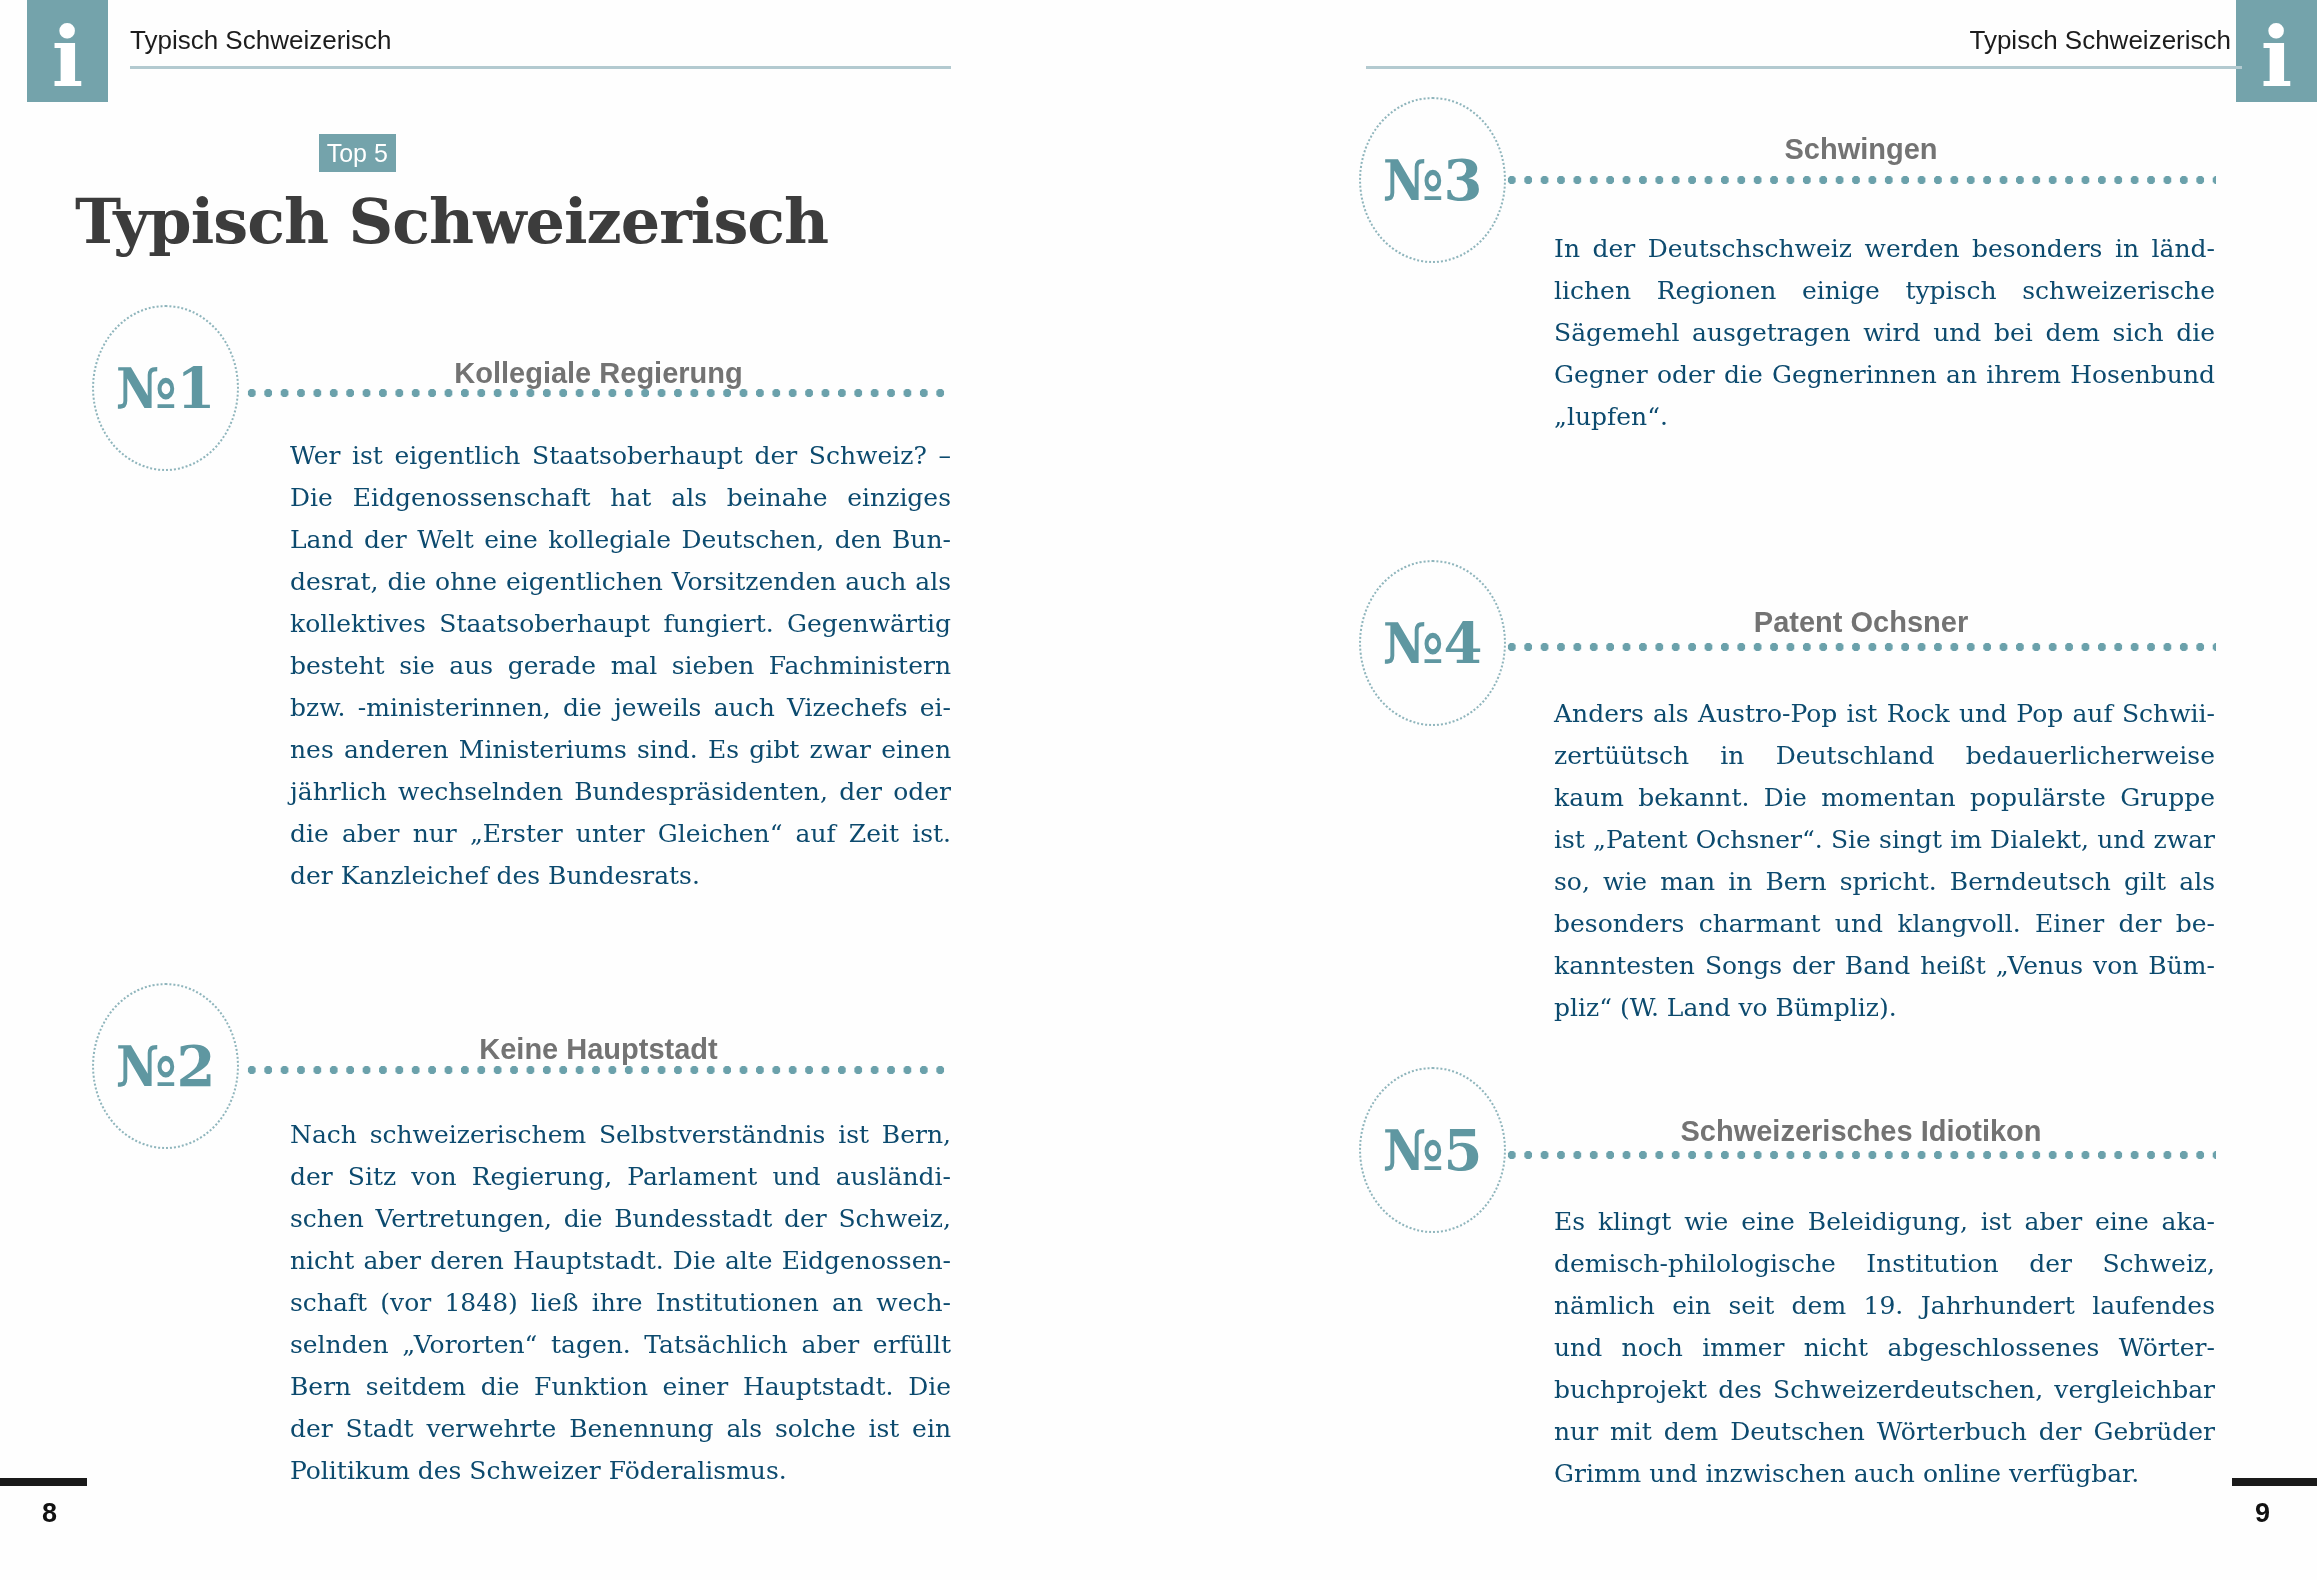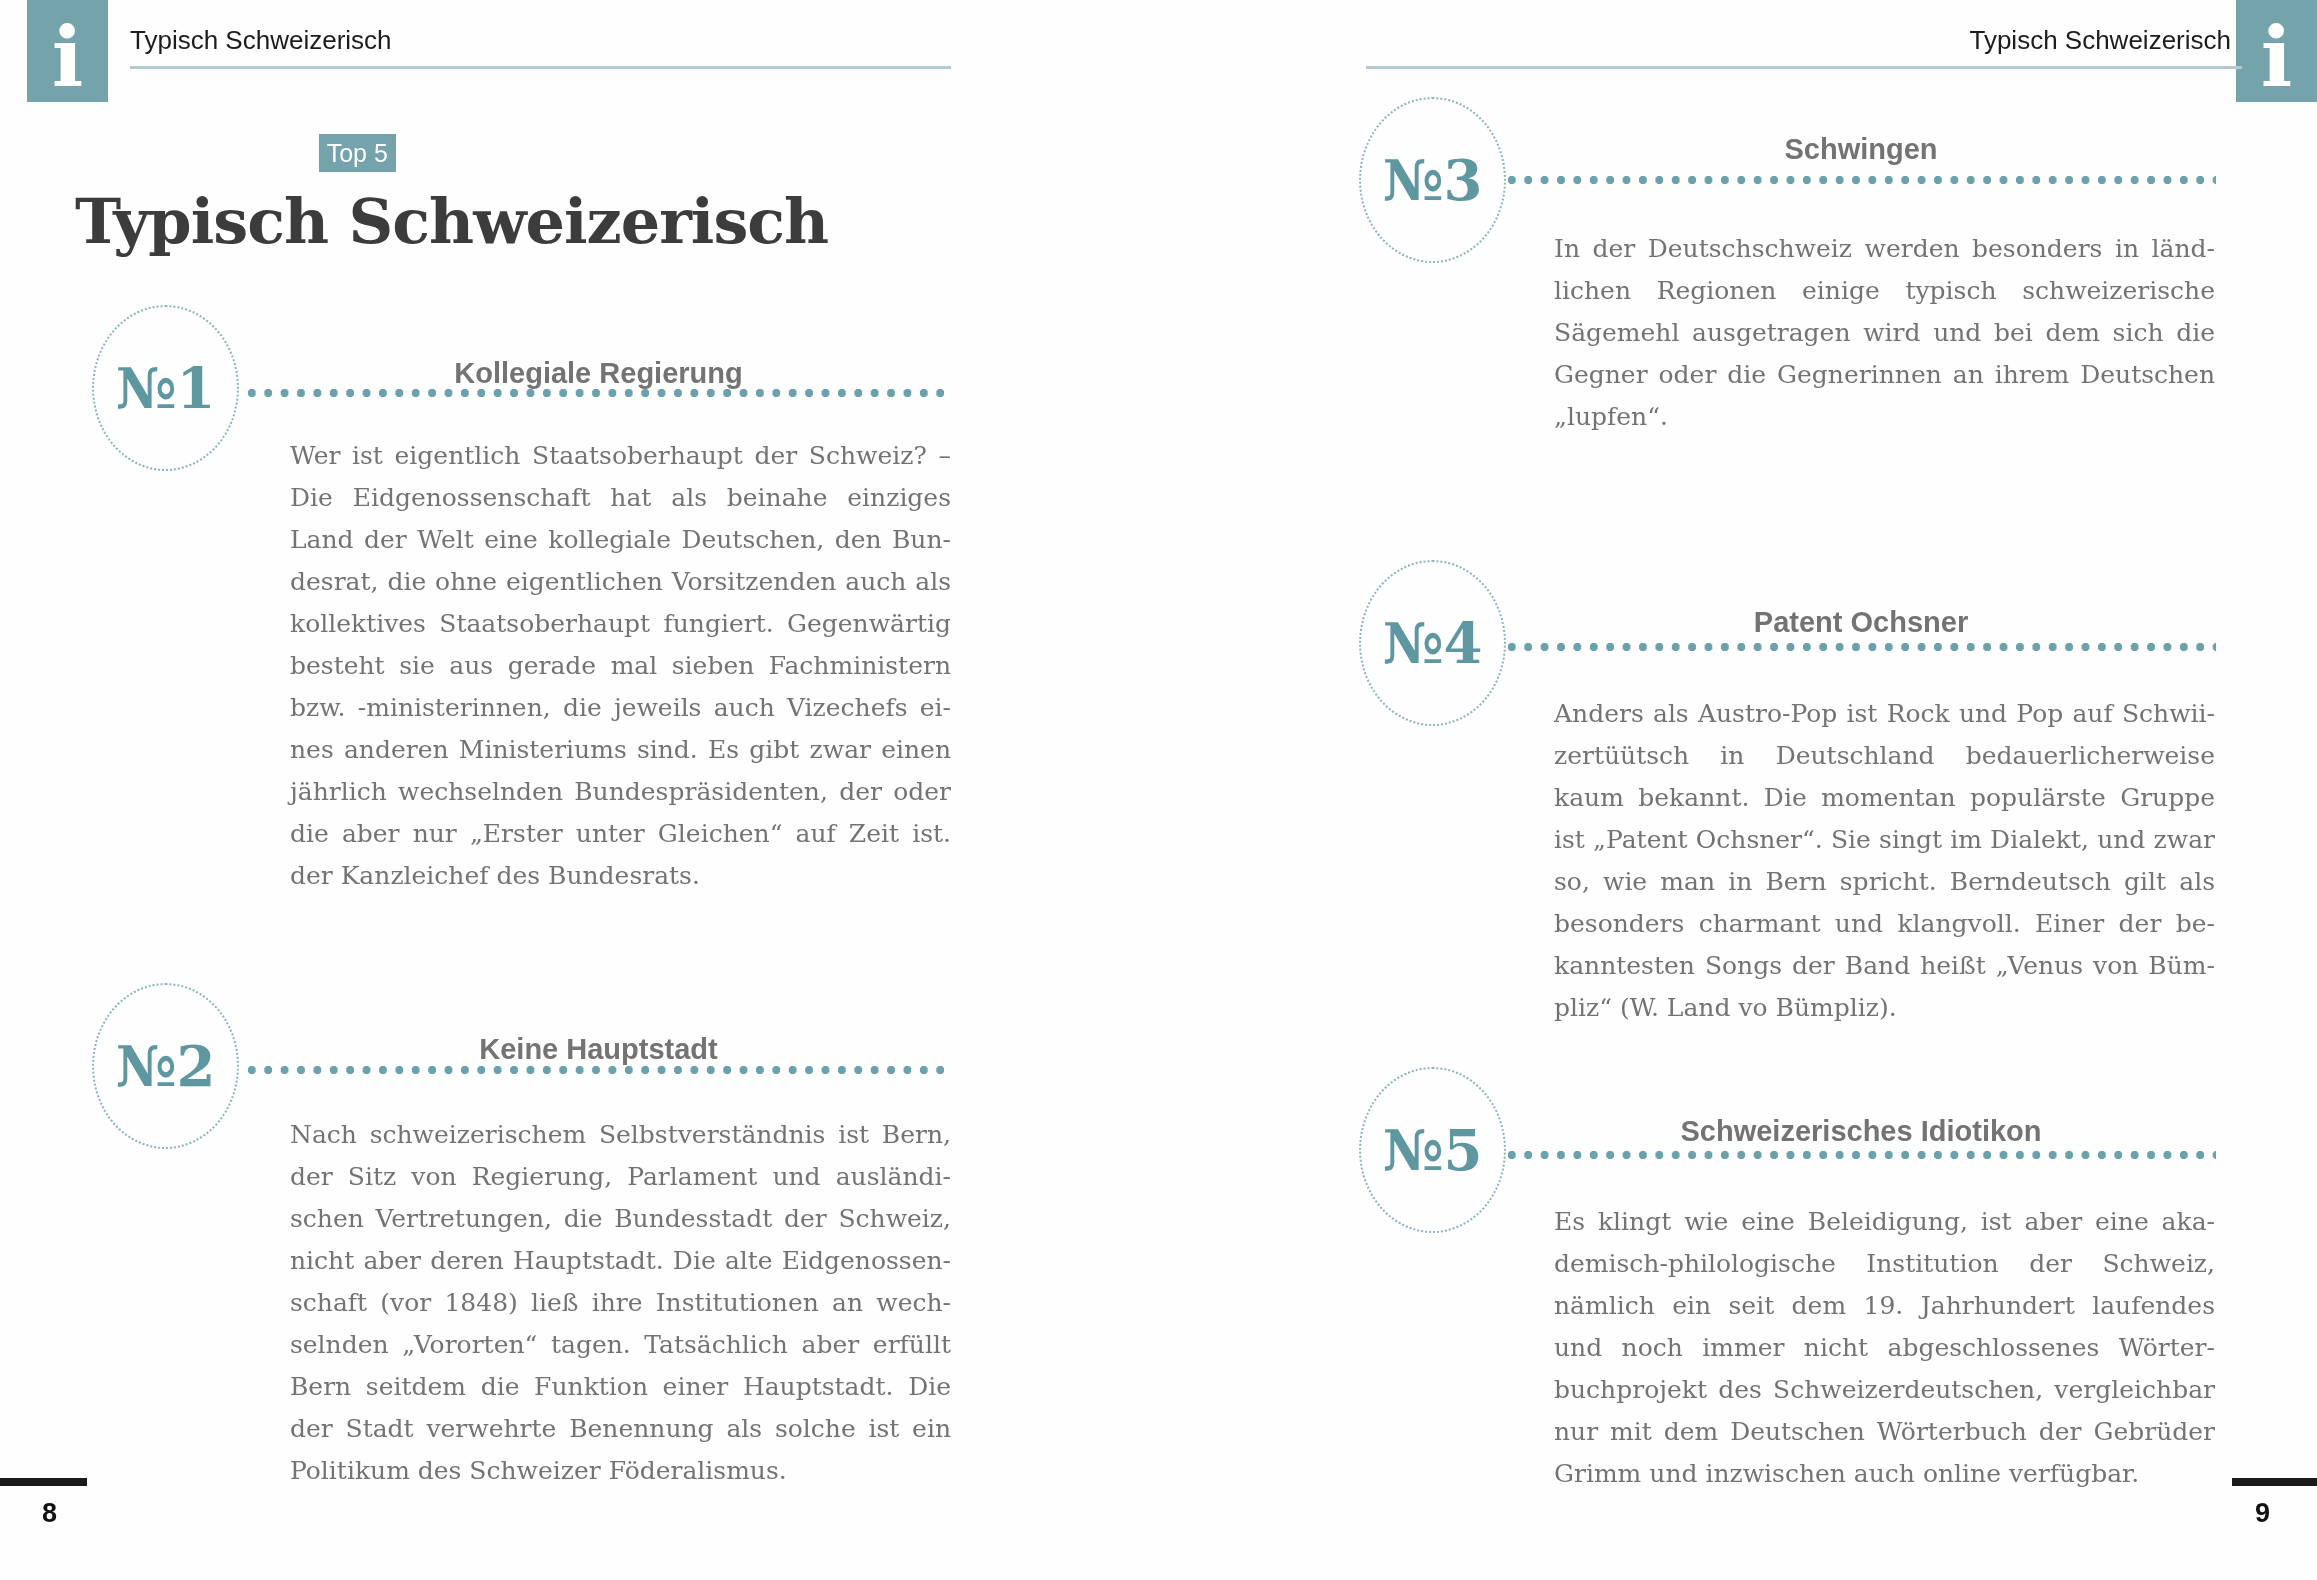--- a/index.html
+++ b/index.html
@@ -25,21 +25,21 @@
          font-weight:bold;font-size:62px;letter-spacing:-1px;color:#3c3c3c;white-space:nowrap;}
   
   .circle{position:absolute;width:147px;height:166px;border:2.9px dotted #8fb5bc;border-radius:50%;
           box-sizing:border-box;display:flex;align-items:center;justify-content:center;}
   .circle .num{font-family:"DejaVu Serif",serif;font-weight:bold;font-size:56px;color:#5f97a1;}
   .sec-heading{position:absolute;font-family:"Liberation Sans",sans-serif;font-weight:bold;
                font-size:29px;color:#737373;text-align:center;}
   .dots{position:absolute;height:11.6px;
         background-image:radial-gradient(circle at 5.8px 5.8px,#6ba1ab 3.9px,rgba(0,0,0,0) 4.3px);
         background-size:16.4px 11.6px;background-repeat:repeat-x;}
-  .bodytext{position:absolute;width:661px;font-size:25px;line-height:42px;color:#737373;}
+  .bodytext{position:absolute;width:661px;font-size:25px;line-height:42px;color:#0c4a6e;}
   .bodytext .line{text-align:justify;text-align-last:justify;white-space:nowrap;}
   .bodytext .line.last{text-align-last:left;}
   
   .colL{left:290px;} .colR{left:1554px;}
   .headL{left:246px;width:705px;} .headR{left:1506px;width:710px;}
   .dotsL{left:246px;width:705px;} .dotsR{left:1506px;width:710px;}
   .circL{left:92px;} .circR{left:1359px;}
   
   .bar{position:absolute;top:1478px;height:7.7px;background:#1a1a1a;}
   .bar.left{left:0;width:87px;} .bar.right{left:2232px;width:85px;}
@@ -107,21 +107,21 @@
 
     <div class="circle circR" style="top:97px">
       <span class="num">№3</span>
     </div>
     <div class="sec-heading headR" style="top:133px">Schwingen</div>
     <div class="dots dotsR" style="top:174px"></div>
     <div class="bodytext colR" style="top:228px">
         <div class="line">In der Deutschschweiz werden besonders in länd-</div>
         <div class="line">lichen Regionen einige typisch schweizerische</div>
         <div class="line">Sägemehl ausgetragen wird und bei dem sich die</div>
-        <div class="line">Gegner oder die Gegnerinnen an ihrem Deutschen</div>
+        <div class="line">Gegner oder die Gegnerinnen an ihrem Hosenbund</div>
         <div class="line last">„lupfen“.</div>
       </div>
 
     <div class="circle circR" style="top:560px">
       <span class="num">№4</span>
     </div>
     <div class="sec-heading headR" style="top:606px">Patent Ochsner</div>
     <div class="dots dotsR" style="top:641px"></div>
     <div class="bodytext colR" style="top:693px">
         <div class="line">Anders als Austro-Pop ist Rock und Pop auf Schwii-</div>

